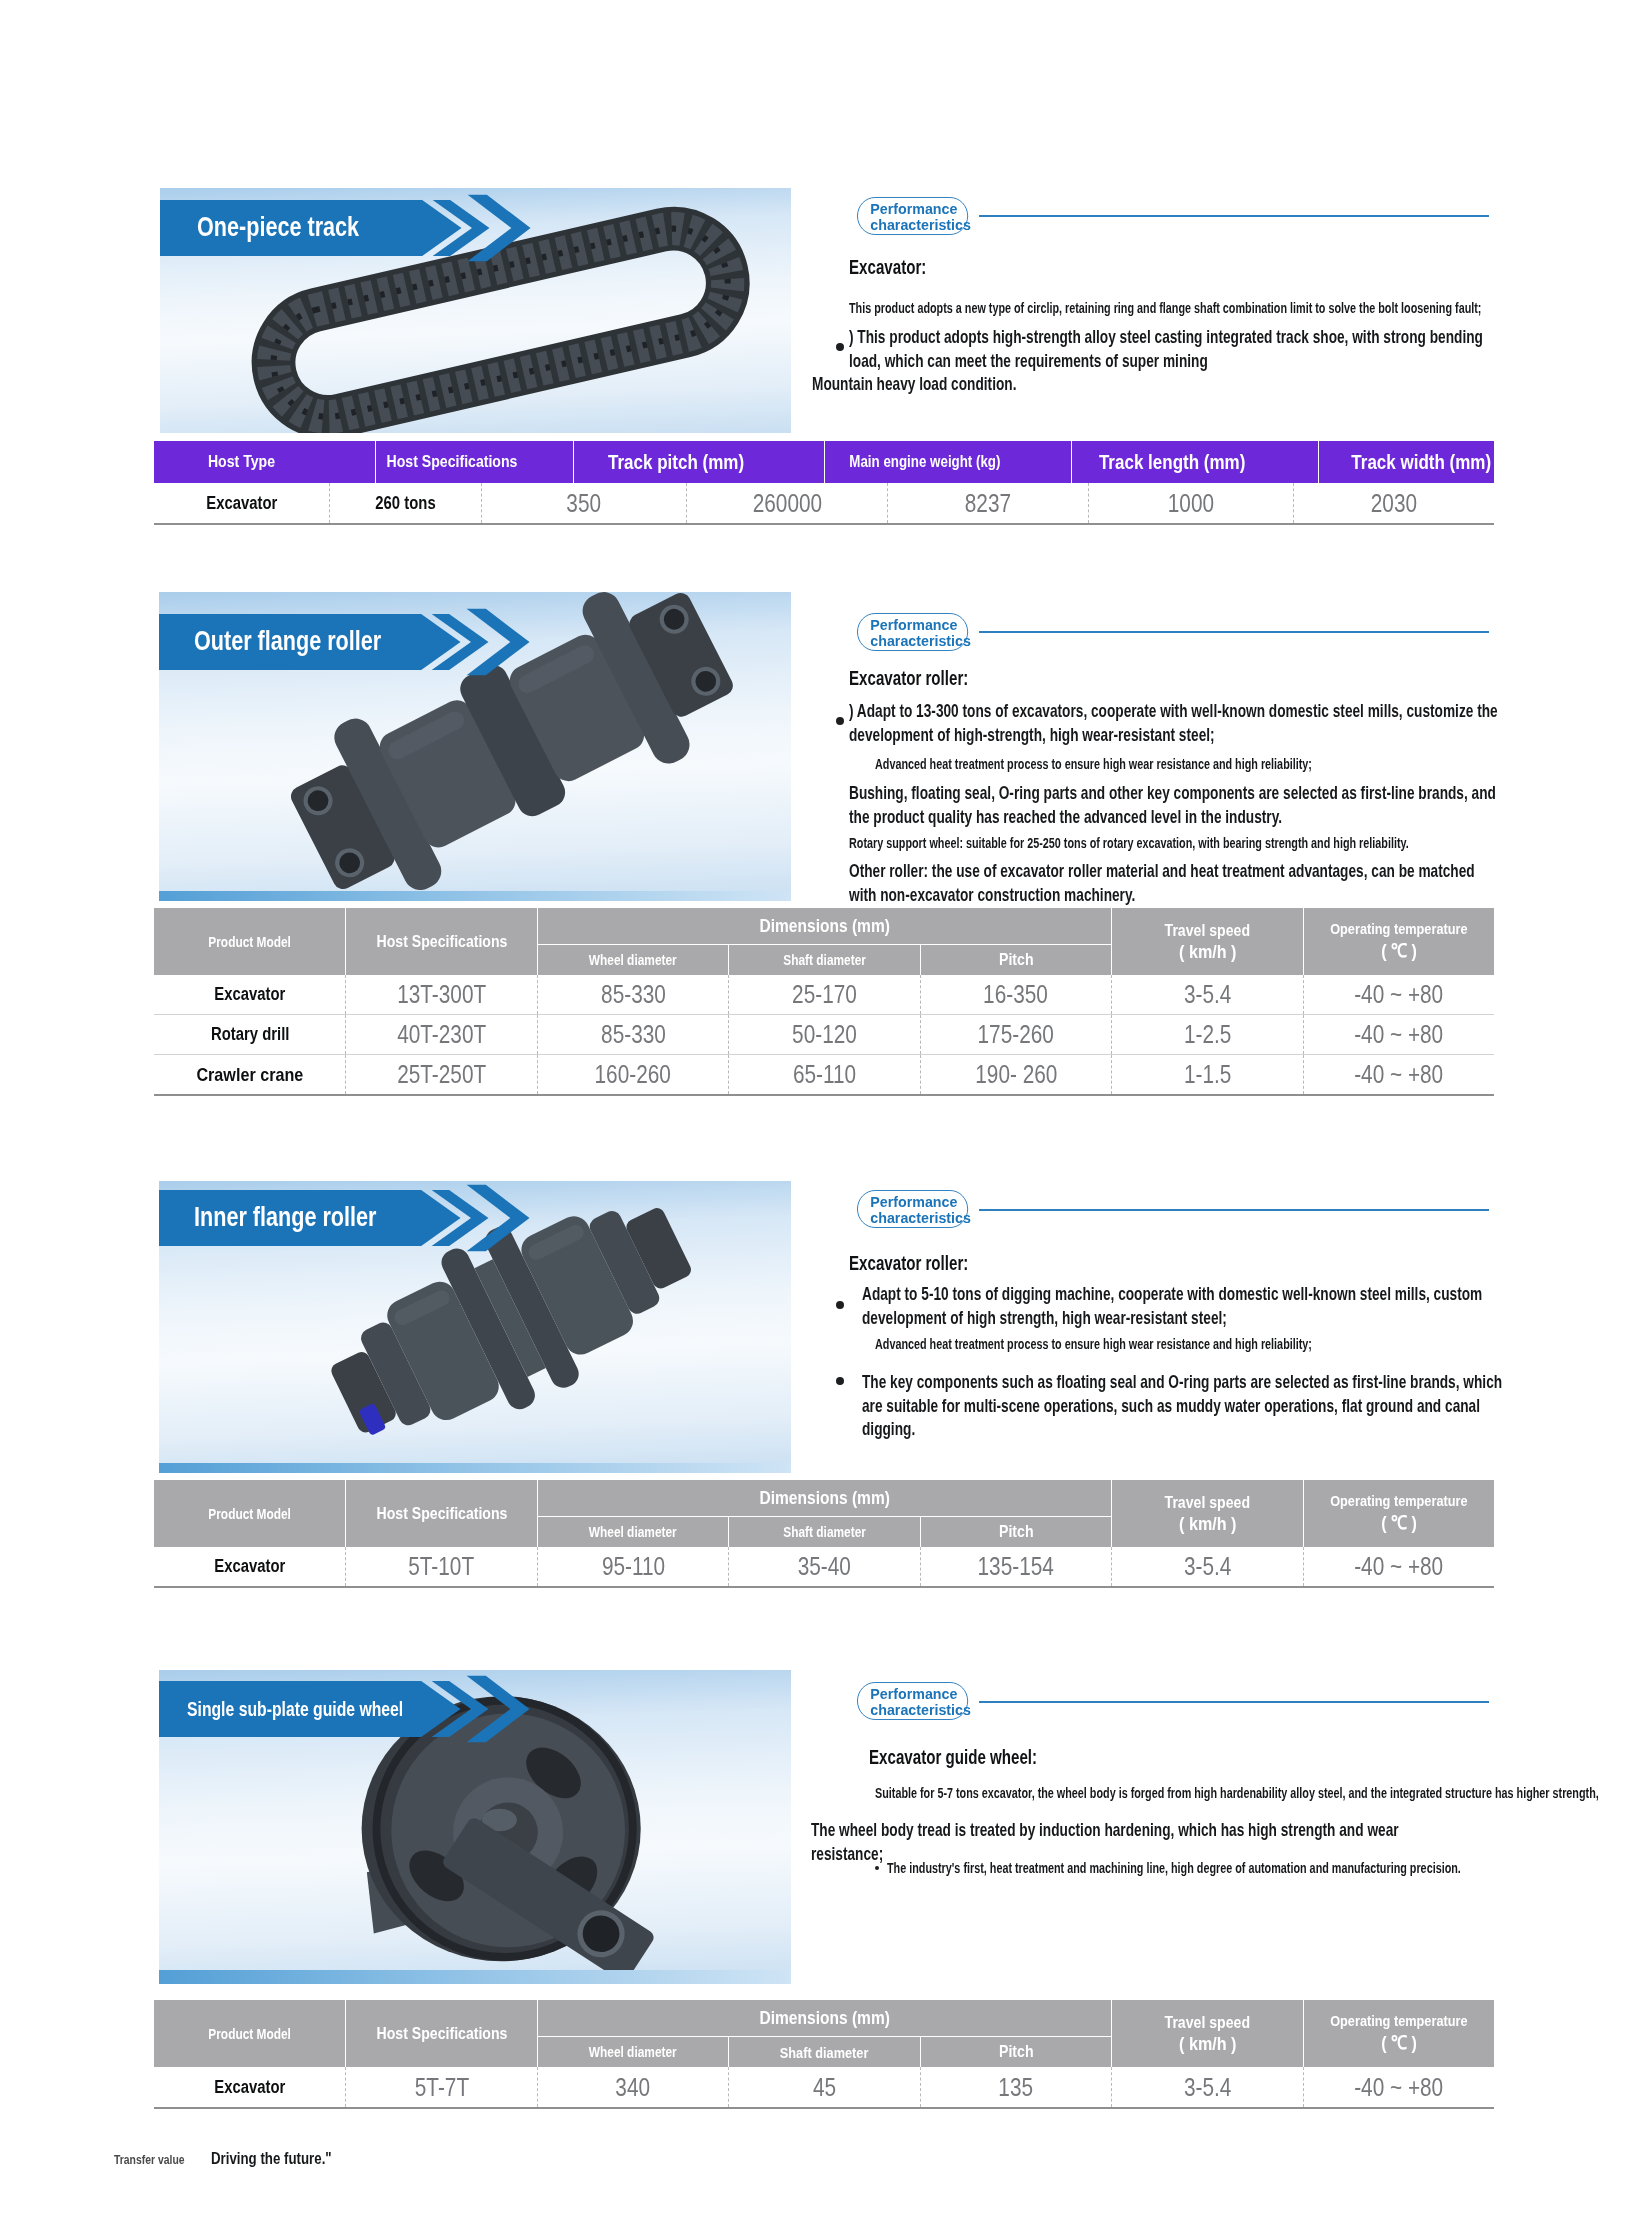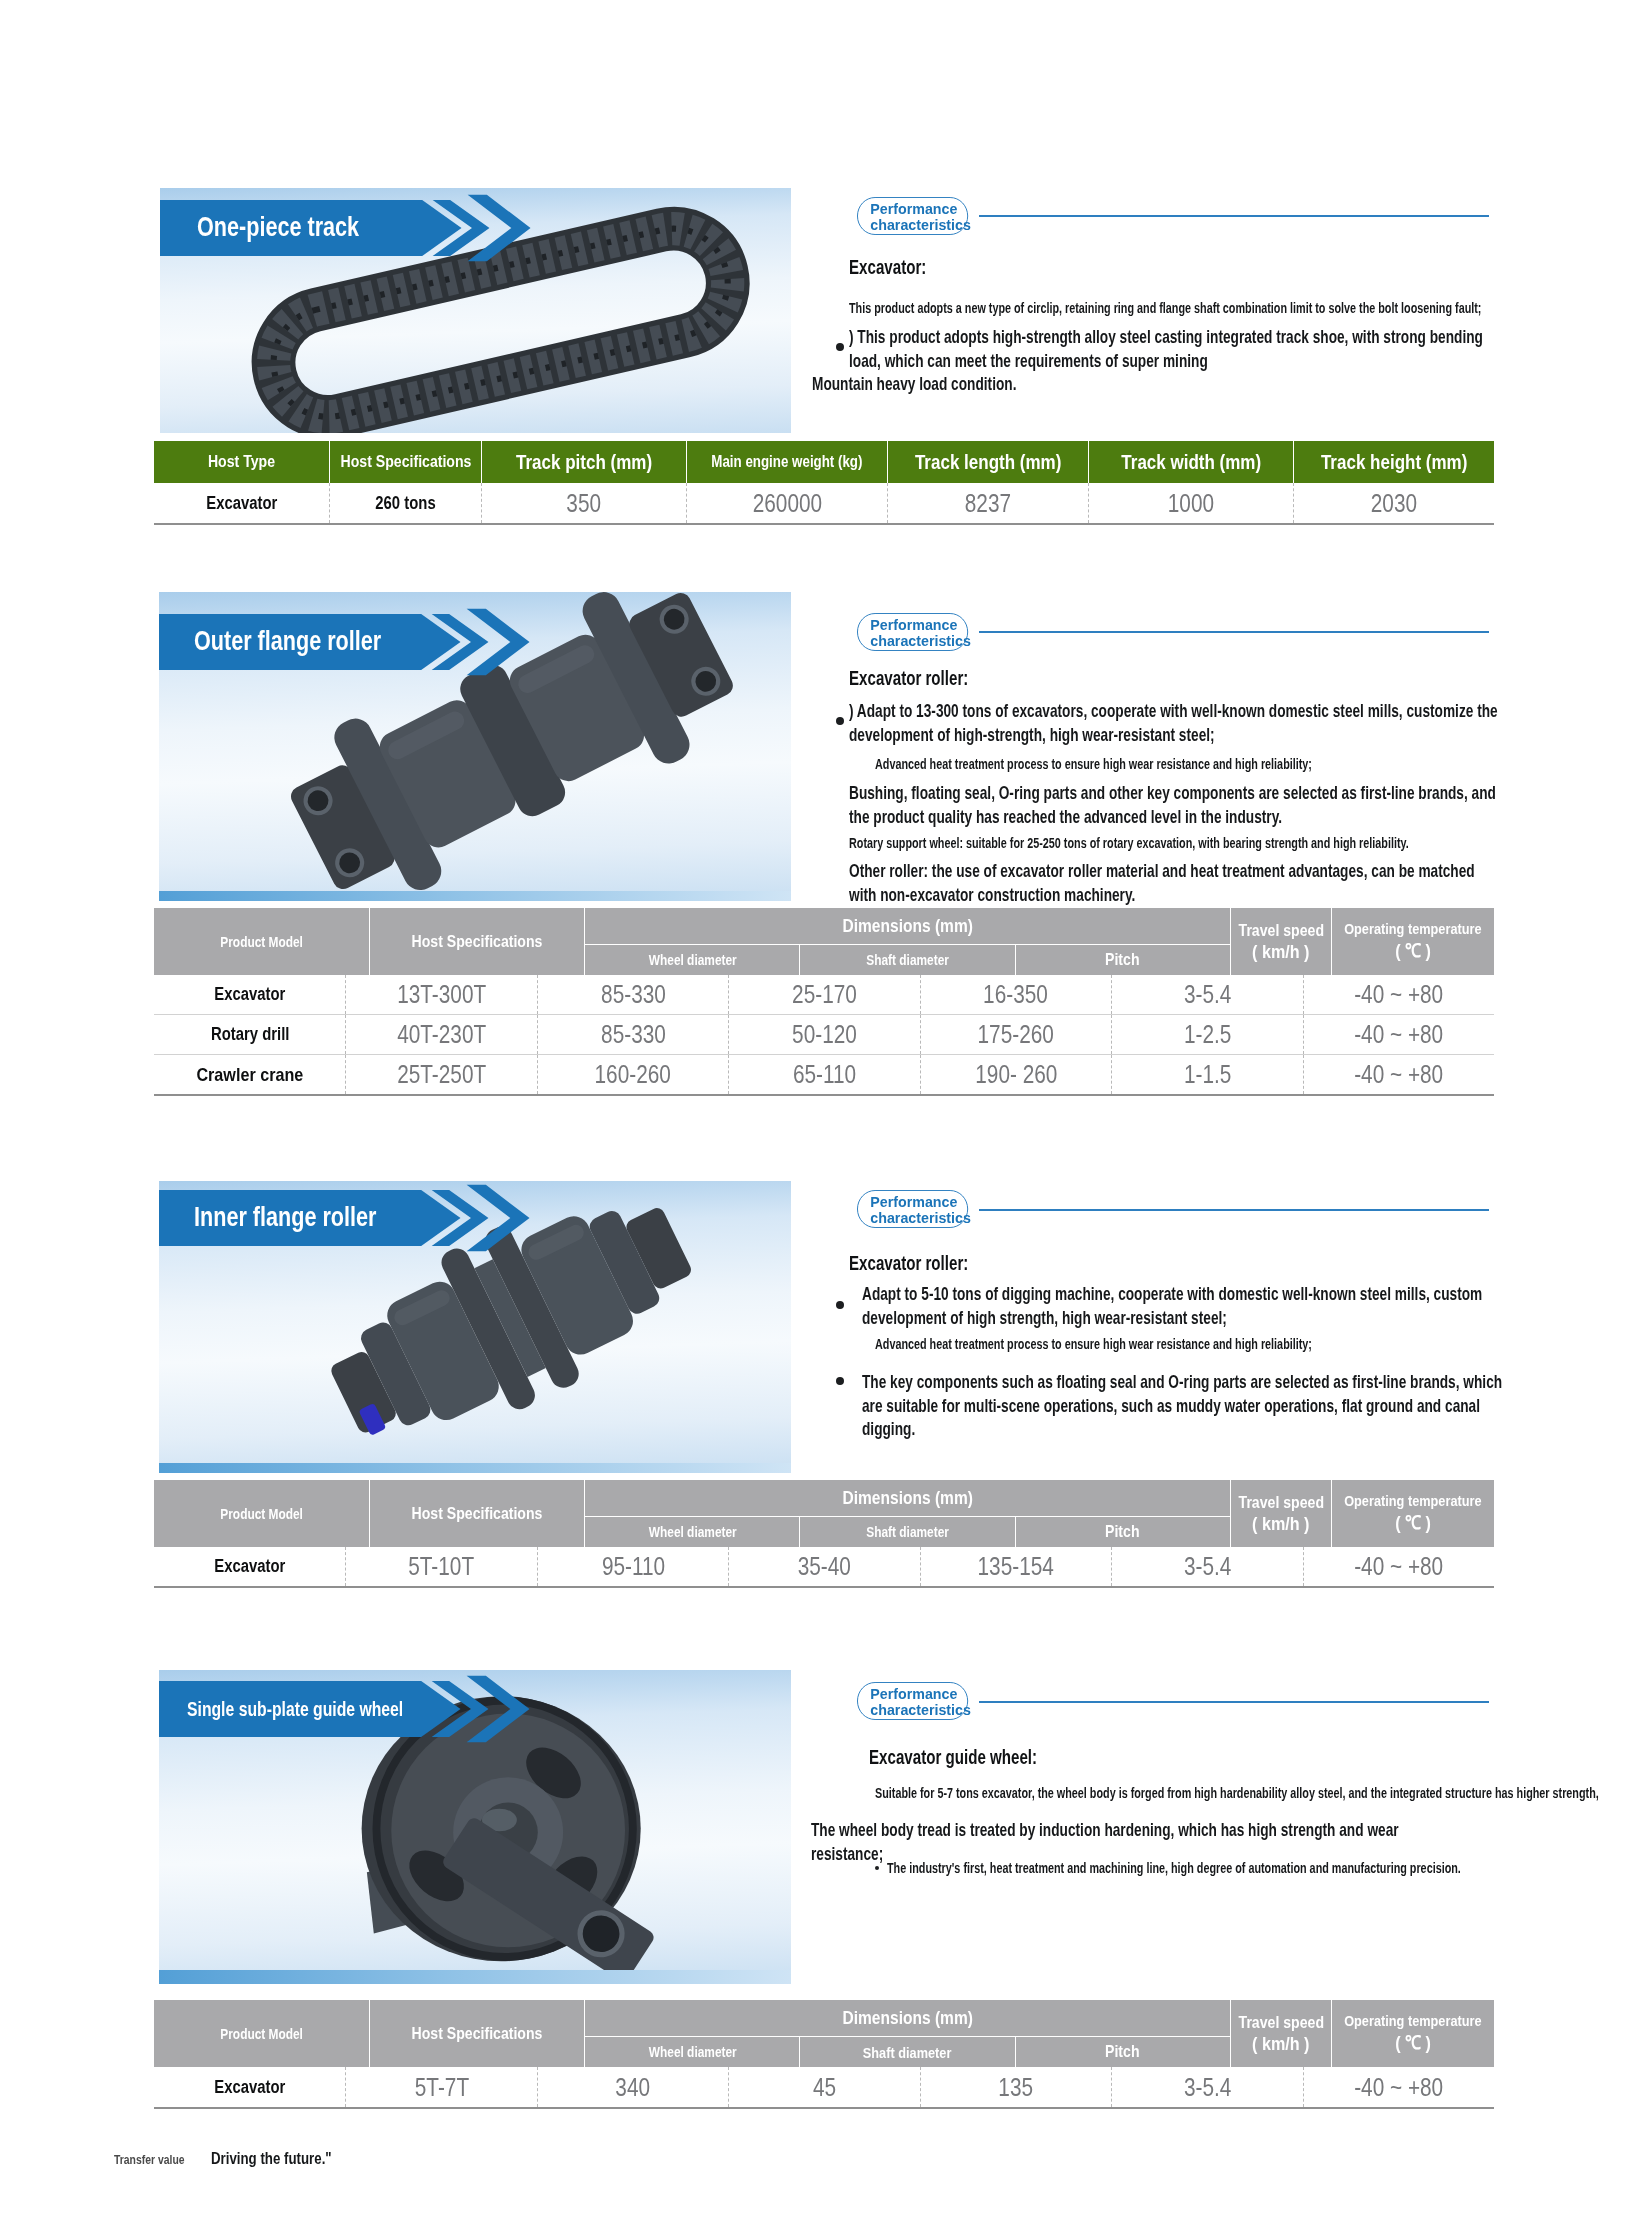--- a/index.html
+++ b/index.html
@@ -39,22 +39,22 @@
     position:absolute; font-weight:bold; color:#101214; font-size:21px;
     transform:scaleX(0.72); transform-origin:0 0; white-space:nowrap;
   }
   .para { position:absolute; font-weight:bold; color:#16181a; transform:scaleX(0.72); transform-origin:0 0; }
   .para.lg { font-size:19px; line-height:23.6px; width:904px; }
   .para.sm { font-size:15px; line-height:18.3px; white-space:nowrap; }
   .dot { position:absolute; width:7.9px; height:7.9px; border-radius:50%; background:#1c1e20; }
   .dot.tiny { width:4.4px; height:4.4px; }
   
   .spec-table { position:absolute; width:1340px; border-bottom:2.6px solid #8f8f8f; background:#fff; }
-  .thead1 { display:grid; grid-template-columns:175px 152px 205px 201px 201px 205px 201px; height:42px; background:#4d7c0f; }
-  .thead2 { display:grid; grid-template-columns:repeat(5,1fr); grid-template-rows:37px 30px; background:#a9a9ab; }
+  .thead1 { display:grid; grid-template-columns:175px 152px 205px 201px 201px 205px 201px; height:42px; background:#6d28d9;gap:46px; }
+  .thead2 { display:grid; grid-template-columns:repeat(7,1fr); grid-template-rows:37px 30px; background:#a9a9ab; }
   .th { display:flex; flex-direction:column; align-items:center; justify-content:center; color:#ffffff; border-left:1.7px solid #ffffff; box-sizing:border-box; }
   .th.first { border-left:none; }
   .th.dims { grid-column:3/6; grid-row:1; border-bottom:1.7px solid #ffffff; }
   .gr12 { grid-row:1/3; }
   .gc1{grid-column:1} .gc2{grid-column:2} .gc3{grid-column:3} .gc4{grid-column:4}
   .gc5{grid-column:5} .gc6{grid-column:6} .gc7{grid-column:7} .gr2{grid-row:2}
   .hl { display:inline-block; font-weight:bold; transform:scaleX(0.85); white-space:nowrap; }
   .fs23{font-size:20px} .fs22{font-size:19px} .fs21{font-size:18.3px} .fs19{font-size:16.6px}
   .fs18{font-size:15.7px} .fs17{font-size:15px} .fs16{font-size:14px}
   .trow1 { display:grid; grid-template-columns:175px 152px 205px 201px 201px 205px 201px; height:40px; background:#ffffff; }

